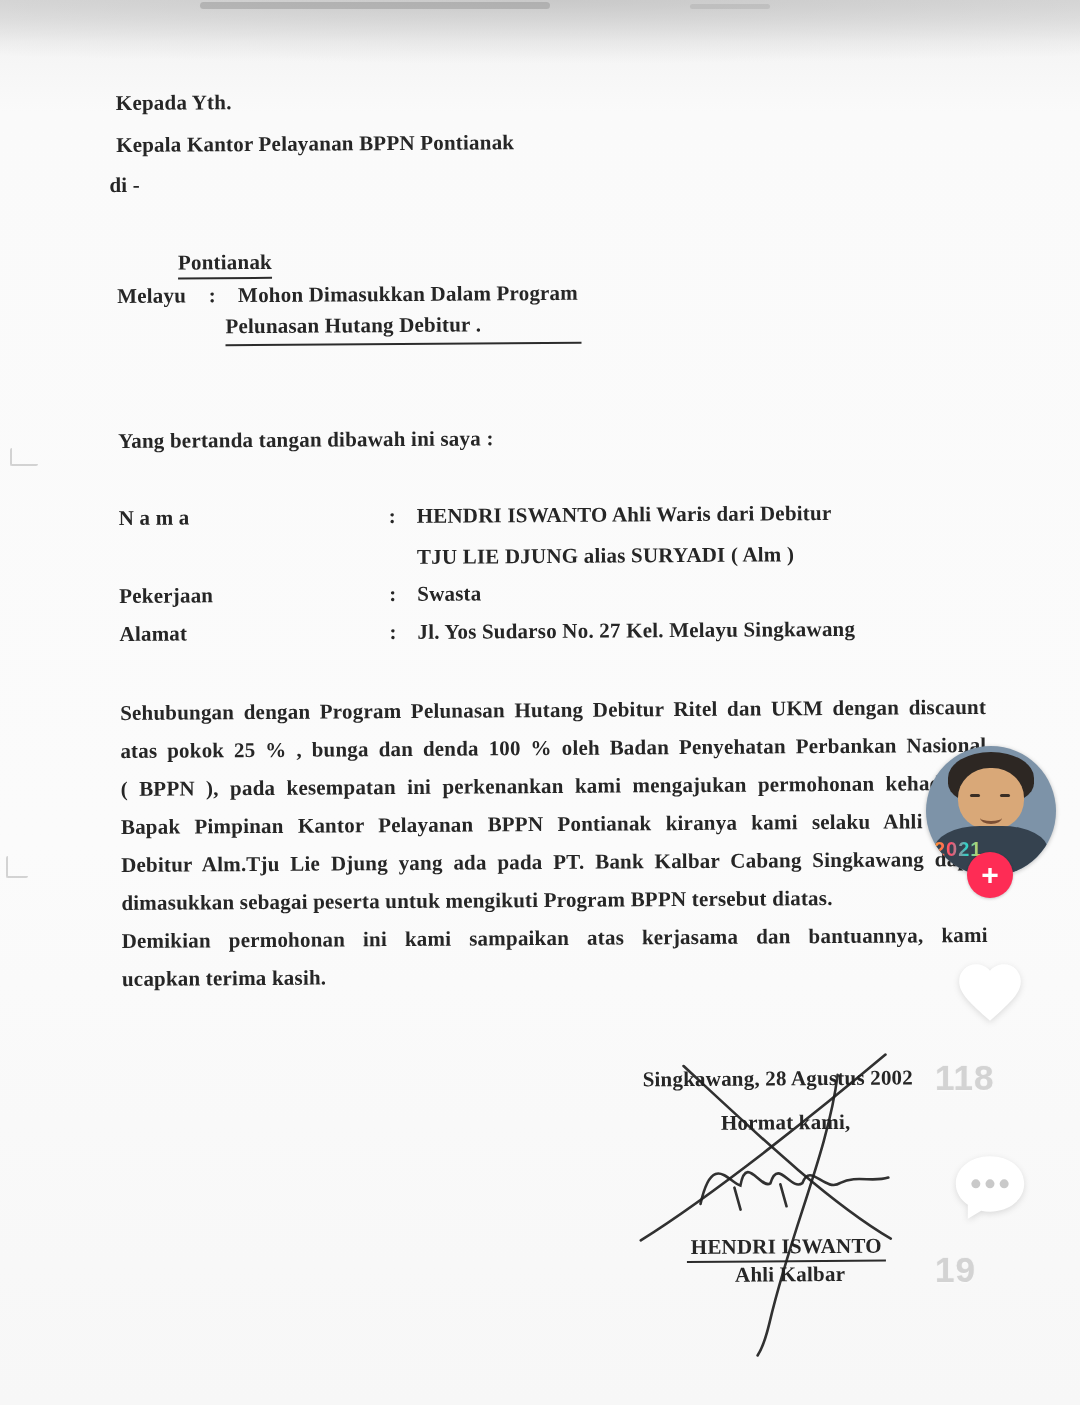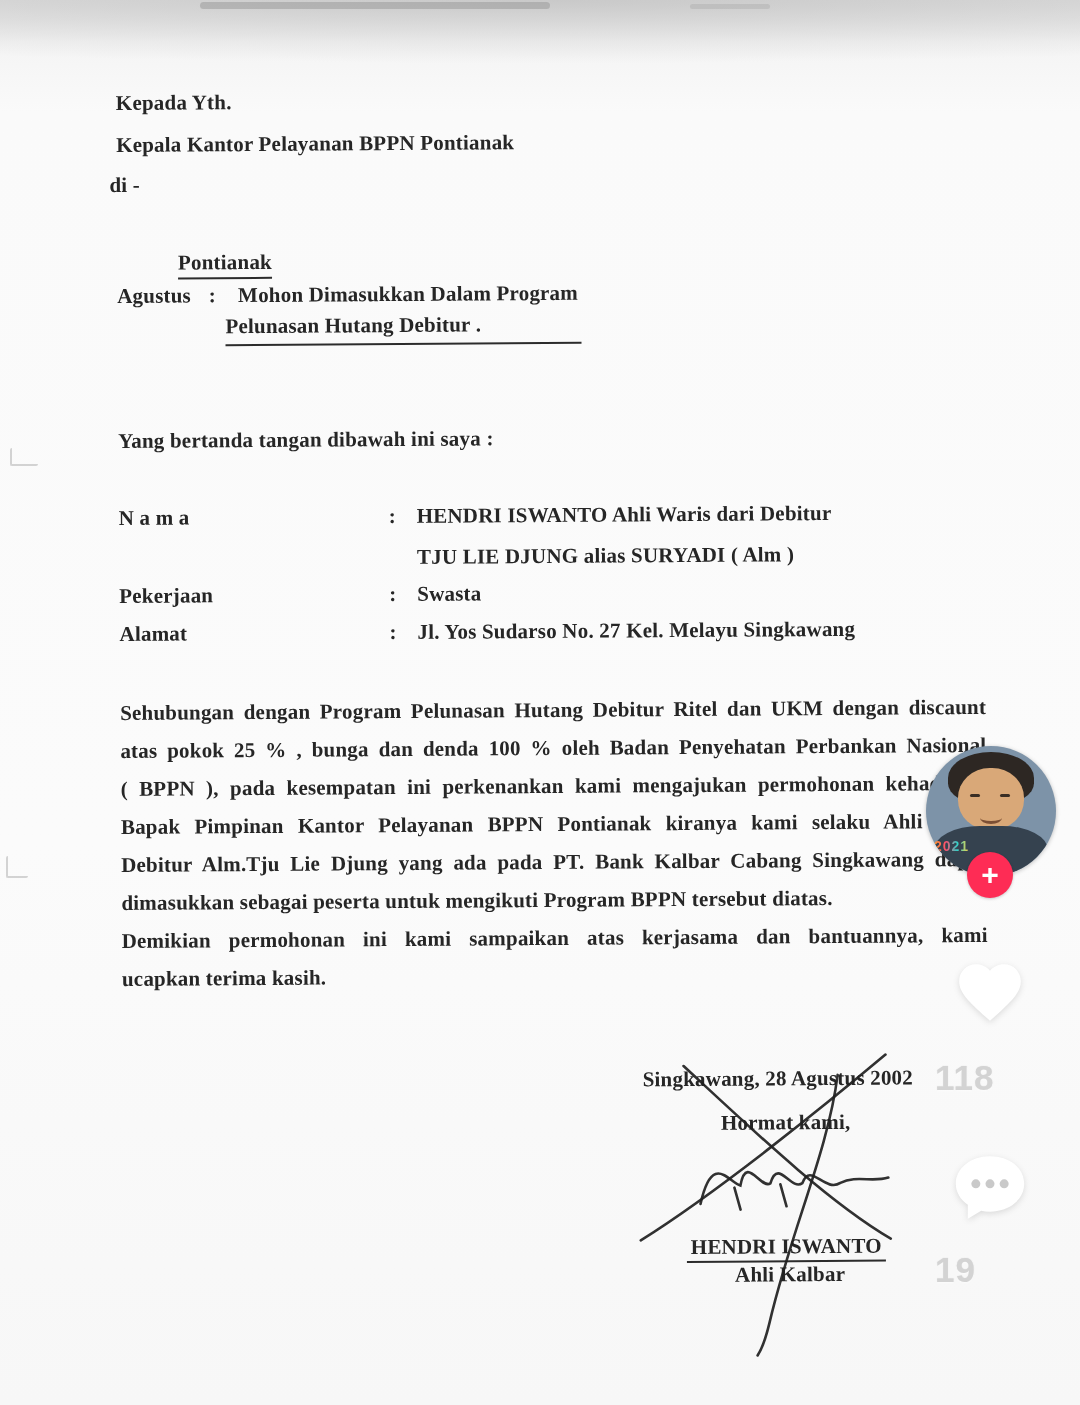--- a/index.html
+++ b/index.html
@@ -31,21 +31,21 @@
   .avatar{
     position:absolute;left:926px;top:746px;width:130px;height:130px;border-radius:50%;
     overflow:hidden;background:#7d93a8;box-shadow:0 1px 4px rgba(0,0,0,.25);
   }
   .av-hair{position:absolute;left:22px;top:6px;width:86px;height:52px;border-radius:50% 50% 40% 40%;background:#2d2723;}
   .av-face{position:absolute;left:32px;top:22px;width:66px;height:62px;border-radius:48%;background:#d9a878;}
   .av-eye{position:absolute;top:48px;width:10px;height:3px;border-radius:2px;background:#3a2e24;}
   .av-smile{position:absolute;left:54px;top:66px;width:22px;height:9px;border-bottom:3px solid #7c4f34;border-radius:50%;}
   .av-body{position:absolute;left:8px;top:80px;width:114px;height:60px;border-radius:40% 40% 0 0;background:#35424f;}
   .av-year{
-    position:absolute;left:8px;top:92px;font-family:"Liberation Sans",sans-serif;font-weight:700;font-size:14px;
+    position:absolute;left:8px;top:92px;font-family:"Liberation Sans",sans-serif;font-weight:700;font-size:20px;
     background:linear-gradient(90deg,#ff9b2f,#ff4d6d,#2fd0c8,#ffd23f);
     -webkit-background-clip:text;background-clip:text;color:transparent;letter-spacing:1px;
   }
   .follow{
     position:absolute;left:967px;top:852px;width:46px;height:46px;border-radius:50%;
     background:#fe2c55;color:#ffffff;display:flex;align-items:center;justify-content:center;
     font-family:"Liberation Sans",sans-serif;font-size:30px;font-weight:700;line-height:1;
     box-shadow:0 1px 3px rgba(0,0,0,.2);cursor:pointer;
   }
   .icon-btn{position:absolute;left:950px;width:80px;filter:drop-shadow(0 2px 3px rgba(0,0,0,.12));cursor:pointer;}
@@ -67,21 +67,21 @@
   <div class="artifact" style="left:6px;top:856px;width:20px;height:20px;"></div>
 
   <div class="letter">
 
     <div class="abs txt" style="left:120px;top:88px;">Kepada Yth.</div>
     <div class="abs txt" style="left:120px;top:130px;">Kepala Kantor Pelayanan BPPN Pontianak</div>
     <div class="abs txt" style="left:113px;top:170px;">di  -</div>
     <div class="abs txt" style="left:181px;top:204px;margin-top:44px;"><span class="u">Pontianak</span></div>
 
     <div class="abs txt" style="left:120px;top:281px;">
-      <span style="display:inline-block;width:86px;">Agustus</span>
+      <span style="display:inline-block;width:86px;">Melayu</span>
       <span style="display:inline-block;width:24px;">:</span>
       <span>Mohon Dimasukkan Dalam Program</span>
     </div>
     <div class="abs txt" style="left:228px;top:312px;">
       <span class="subject-u">Pelunasan Hutang Debitur .</span>
     </div>
 
     <div class="abs txt" style="left:120px;top:426px;">Yang bertanda tangan dibawah ini saya  :</div>
 
     <div class="abs txt row" style="top:503px;">

